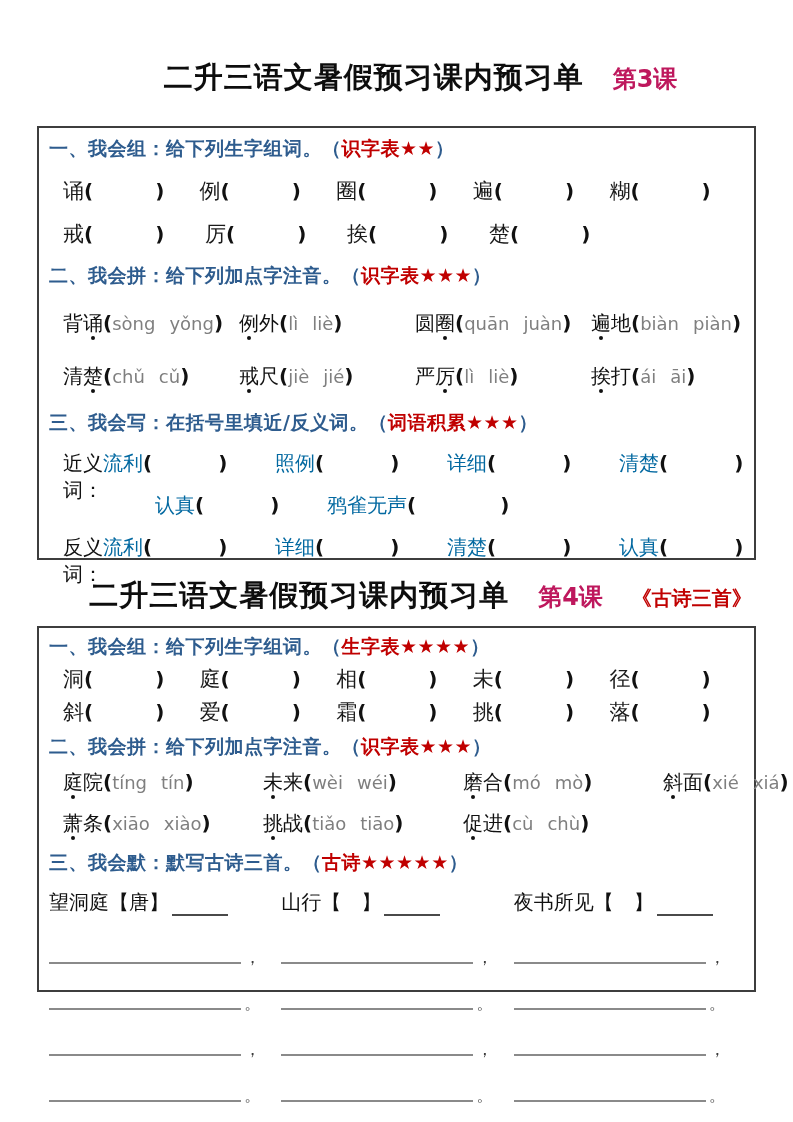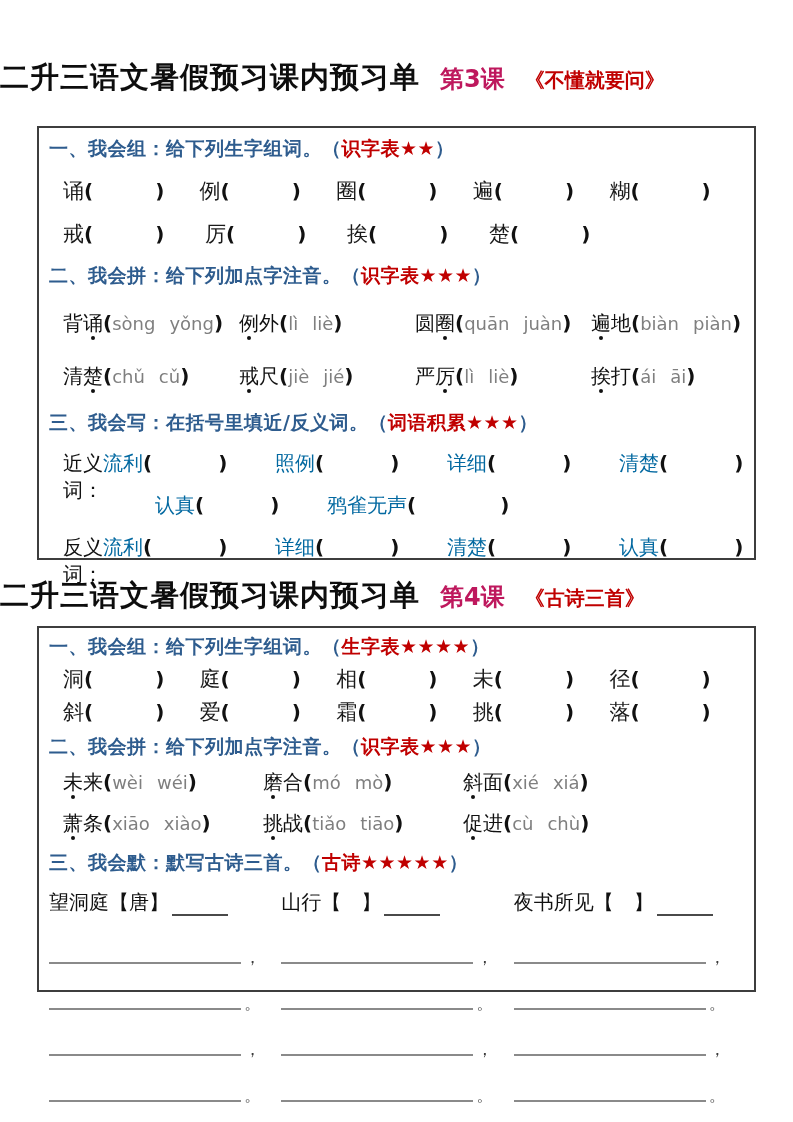--- a/index.html
+++ b/index.html
@@ -3,22 +3,23 @@
 <meta charset="utf-8">
 <style>
   * { margin:0; padding:0; box-sizing:border-box; }
   html,body { background:#ffffff; }
   .page {
     width:793px; height:1122px; background:#fff; position:relative;
     font-family:"DejaVu Sans","Liberation Sans",sans-serif; color:#1a1a1a;
     overflow:hidden;
   }
   .ws-title {
-    display:flex; align-items:baseline; justify-content:flex-start; gap:20px;
+    display:flex; align-items:baseline; justify-content:center; gap:29px;
     white-space:nowrap;
+    margin-left:48px;
   }
   .ws-title.first { padding-top:58px; }
   .ws-title.second { margin-top:16px; }
   .title-main { font-size:29px; font-weight:bold; color:#0d0d0d; letter-spacing:1px; }
   .title-lesson { font-size:24px; font-weight:bold; color:#be185d; }
   .title-book { font-size:20px; font-weight:bold; color:#c00000; }
 
   .box {
     width:719px; margin-left:37px; border:2px solid #3d3d3d;
     padding:4px 8px 6px 8px; background:#fff;
@@ -73,21 +74,20 @@
   .line-punct { font-size:17px; color:#3c3c3c; margin-left:3px; line-height:14px; }
 </style>
 </head>
 <body>
 
 <div class="page">
   <div id="worksheets">
       <div class="ws-title first">
         <span class="title-main">二升三语文暑假预习课内预习单</span>
         <span class="title-lesson">第3课</span>
-        <span class="title-book">《不懂就要问》</span>
       </div>
       <div class="box b0">
         <div class="sec-heading"><span>一、我会组：给下列生字组词。（</span><span class="heading-tag">识字表★★</span><span>）</span></div>
         <div class="zu-row">
           <div class="zu-item">
             <span>诵</span>
             <span class="paren">(</span>
             <span class="zu-blank"></span>
             <span class="paren">)</span>
           </div>
@@ -292,20 +292,21 @@
           </div>
           <div class="zu-item">
             <span>落</span>
             <span class="paren">(</span>
             <span class="zu-blank"></span>
             <span class="paren">)</span>
           </div>
         </div>
         <div class="sec-heading"><span>二、我会拼：给下列加点字注音。（</span><span class="heading-tag">识字表★★★</span><span>）</span></div>
         <div class="py-row">
+          <span class="py-item"><span class="py-char dotted">庭</span><span class="py-char">院</span><span class="paren">(</span><span class="py-text">tíng</span><span class="py-gap"></span><span class="py-text">tín</span><span class="paren">)</span></span>
           <span class="py-item"><span class="py-char dotted">未</span><span class="py-char">来</span><span class="paren">(</span><span class="py-text">wèi</span><span class="py-gap"></span><span class="py-text">wéi</span><span class="paren">)</span></span>
           <span class="py-item"><span class="py-char dotted">磨</span><span class="py-char">合</span><span class="paren">(</span><span class="py-text">mó</span><span class="py-gap"></span><span class="py-text">mò</span><span class="paren">)</span></span>
           <span class="py-item"><span class="py-char dotted">斜</span><span class="py-char">面</span><span class="paren">(</span><span class="py-text">xié</span><span class="py-gap"></span><span class="py-text">xiá</span><span class="paren">)</span></span>
         </div>
         <div class="py-row">
           <span class="py-item"><span class="py-char dotted">萧</span><span class="py-char">条</span><span class="paren">(</span><span class="py-text">xiāo</span><span class="py-gap"></span><span class="py-text">xiào</span><span class="paren">)</span></span>
           <span class="py-item"><span class="py-char dotted">挑</span><span class="py-char">战</span><span class="paren">(</span><span class="py-text">tiǎo</span><span class="py-gap"></span><span class="py-text">tiāo</span><span class="paren">)</span></span>
           <span class="py-item"><span class="py-char dotted">促</span><span class="py-char">进</span><span class="paren">(</span><span class="py-text">cù</span><span class="py-gap"></span><span class="py-text">chù</span><span class="paren">)</span></span>
         </div>
         <div class="sec-heading"><span>三、我会默：默写古诗三首。（</span><span class="heading-tag">古诗★★★★★</span><span>）</span></div>

